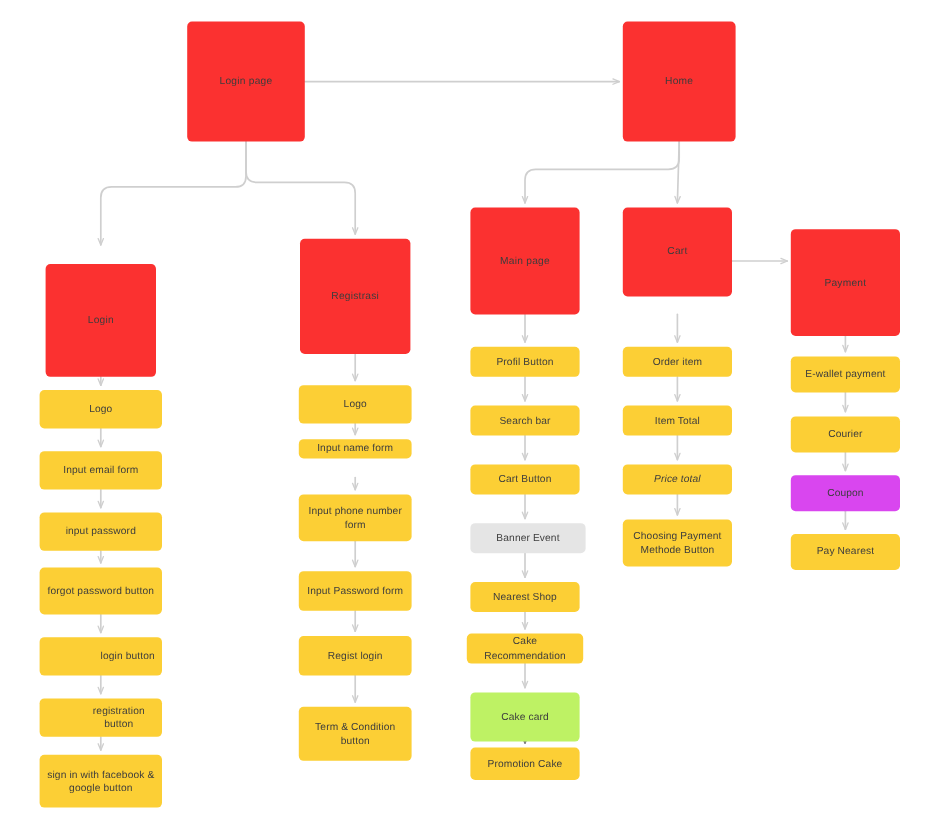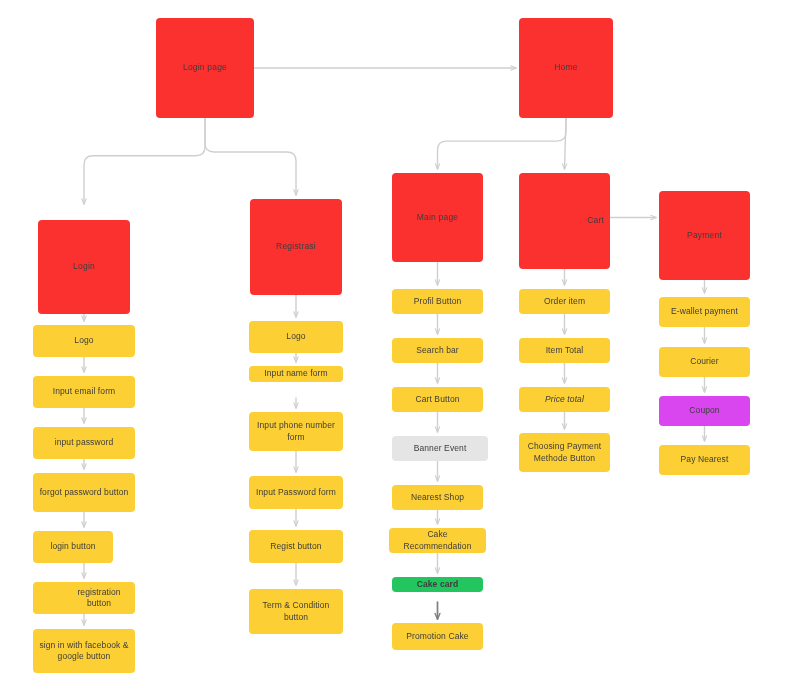--- a/index.html
+++ b/index.html
@@ -121,21 +121,21 @@
       </div>
       <div class="node item" style="left: 33px; top: 376px; width: 102px; height: 32px; background: rgb(252, 207, 53); color: rgb(61, 61, 61);">
         <span>Input email form</span>
       </div>
       <div class="node item" style="left: 33px; top: 427px; width: 102px; height: 32px; background: rgb(252, 207, 53); color: rgb(61, 61, 61);">
         <span>input password</span>
       </div>
       <div class="node item" style="left: 33px; top: 473px; width: 102px; height: 39px; background: rgb(252, 207, 53); color: rgb(61, 61, 61);">
         <span>forgot password button</span>
       </div>
-      <div class="node item" style="left: 33px; top: 531px; width: 80px; height: 32px; background: rgb(252, 207, 53); color: rgb(61, 61, 61);">
+      <div class="node item" style="left: 33px; top: 531px; width: 102px; height: 32px; background: rgb(252, 207, 53); color: rgb(61, 61, 61); text-align: right;">
         <span>login button</span>
       </div>
       <div class="node item" style="left: 33px; top: 582px; width: 102px; height: 32px; background: rgb(252, 207, 53); color: rgb(61, 61, 61); padding-left: 36px;">
         <span>registration button</span>
       </div>
       <div class="node item" style="left: 33px; top: 629px; width: 102px; height: 44px; background: rgb(252, 207, 53); color: rgb(61, 61, 61);">
         <span>sign in with facebook &amp; google button</span>
       </div>
       <div class="node page" style="left: 250px; top: 199px; width: 92px; height: 96px; background: rgb(251, 49, 48); color: rgb(61, 61, 61);">
         <span>Registrasi</span>
@@ -146,21 +146,21 @@
       <div class="node item" style="left: 249px; top: 366px; width: 94px; height: 16px; background: rgb(252, 207, 53); color: rgb(61, 61, 61);">
         <span>Input name form</span>
       </div>
       <div class="node item" style="left: 249px; top: 412px; width: 94px; height: 39px; background: rgb(252, 207, 53); color: rgb(61, 61, 61);">
         <span>Input phone number form</span>
       </div>
       <div class="node item" style="left: 249px; top: 476px; width: 94px; height: 33px; background: rgb(252, 207, 53); color: rgb(61, 61, 61);">
         <span>Input Password form</span>
       </div>
       <div class="node item" style="left: 249px; top: 530px; width: 94px; height: 33px; background: rgb(252, 207, 53); color: rgb(61, 61, 61);">
-        <span>Regist button</span>
+        <span>Regist login</span>
       </div>
       <div class="node item" style="left: 249px; top: 589px; width: 94px; height: 45px; background: rgb(252, 207, 53); color: rgb(61, 61, 61);">
         <span>Term &amp; Condition button</span>
       </div>
       <div class="node page" style="left: 392px; top: 173px; width: 91px; height: 89px; background: rgb(251, 49, 48); color: rgb(61, 61, 61);">
         <span>Main page</span>
       </div>
       <div class="node item" style="left: 392px; top: 289px; width: 91px; height: 25px; background: rgb(252, 207, 53); color: rgb(61, 61, 61);">
         <span>Profil Button</span>
       </div>
@@ -172,27 +172,27 @@
       </div>
       <div class="node item" style="left: 392px; top: 436px; width: 96px; height: 25px; background: #e5e5e5; color: rgb(61, 61, 61);">
         <span>Banner Event</span>
       </div>
       <div class="node item" style="left: 392px; top: 485px; width: 91px; height: 25px; background: rgb(252, 207, 53); color: rgb(61, 61, 61);">
         <span>Nearest Shop</span>
       </div>
       <div class="node item" style="left: 389px; top: 528px; width: 97px; height: 25px; background: rgb(252, 207, 53); color: rgb(61, 61, 61);">
         <span>Cake Recommendation</span>
       </div>
-      <div class="node item" style="left: 392px; top: 577px; width: 91px; height: 15px; background: #22c55e; color: rgb(61, 61, 61); font-weight: bold;">
+      <div class="node item" style="left: 392px; top: 577px; width: 91px; height: 41px; background: #bef264; color: rgb(61, 61, 61);">
         <span>Cake card</span>
       </div>
       <div class="node item" style="left: 392px; top: 623px; width: 91px; height: 27px; background: rgb(252, 207, 53); color: rgb(61, 61, 61);">
         <span>Promotion Cake</span>
       </div>
-      <div class="node page" style="left: 519px; top: 173px; width: 91px; height: 96px; background: rgb(251, 49, 48); color: rgb(61, 61, 61); text-align: right;">
+      <div class="node page" style="left: 519px; top: 173px; width: 91px; height: 74px; background: rgb(251, 49, 48); color: rgb(61, 61, 61);">
         <span>Cart</span>
       </div>
       <div class="node item" style="left: 519px; top: 289px; width: 91px; height: 25px; background: rgb(252, 207, 53); color: rgb(61, 61, 61);">
         <span>Order item</span>
       </div>
       <div class="node item" style="left: 519px; top: 338px; width: 91px; height: 25px; background: rgb(252, 207, 53); color: rgb(61, 61, 61);">
         <span>Item Total</span>
       </div>
       <div class="node item" style="left: 519px; top: 387px; width: 91px; height: 25px; background: rgb(252, 207, 53); color: rgb(61, 61, 61); font-style: italic;">
         <span>Price total</span>

